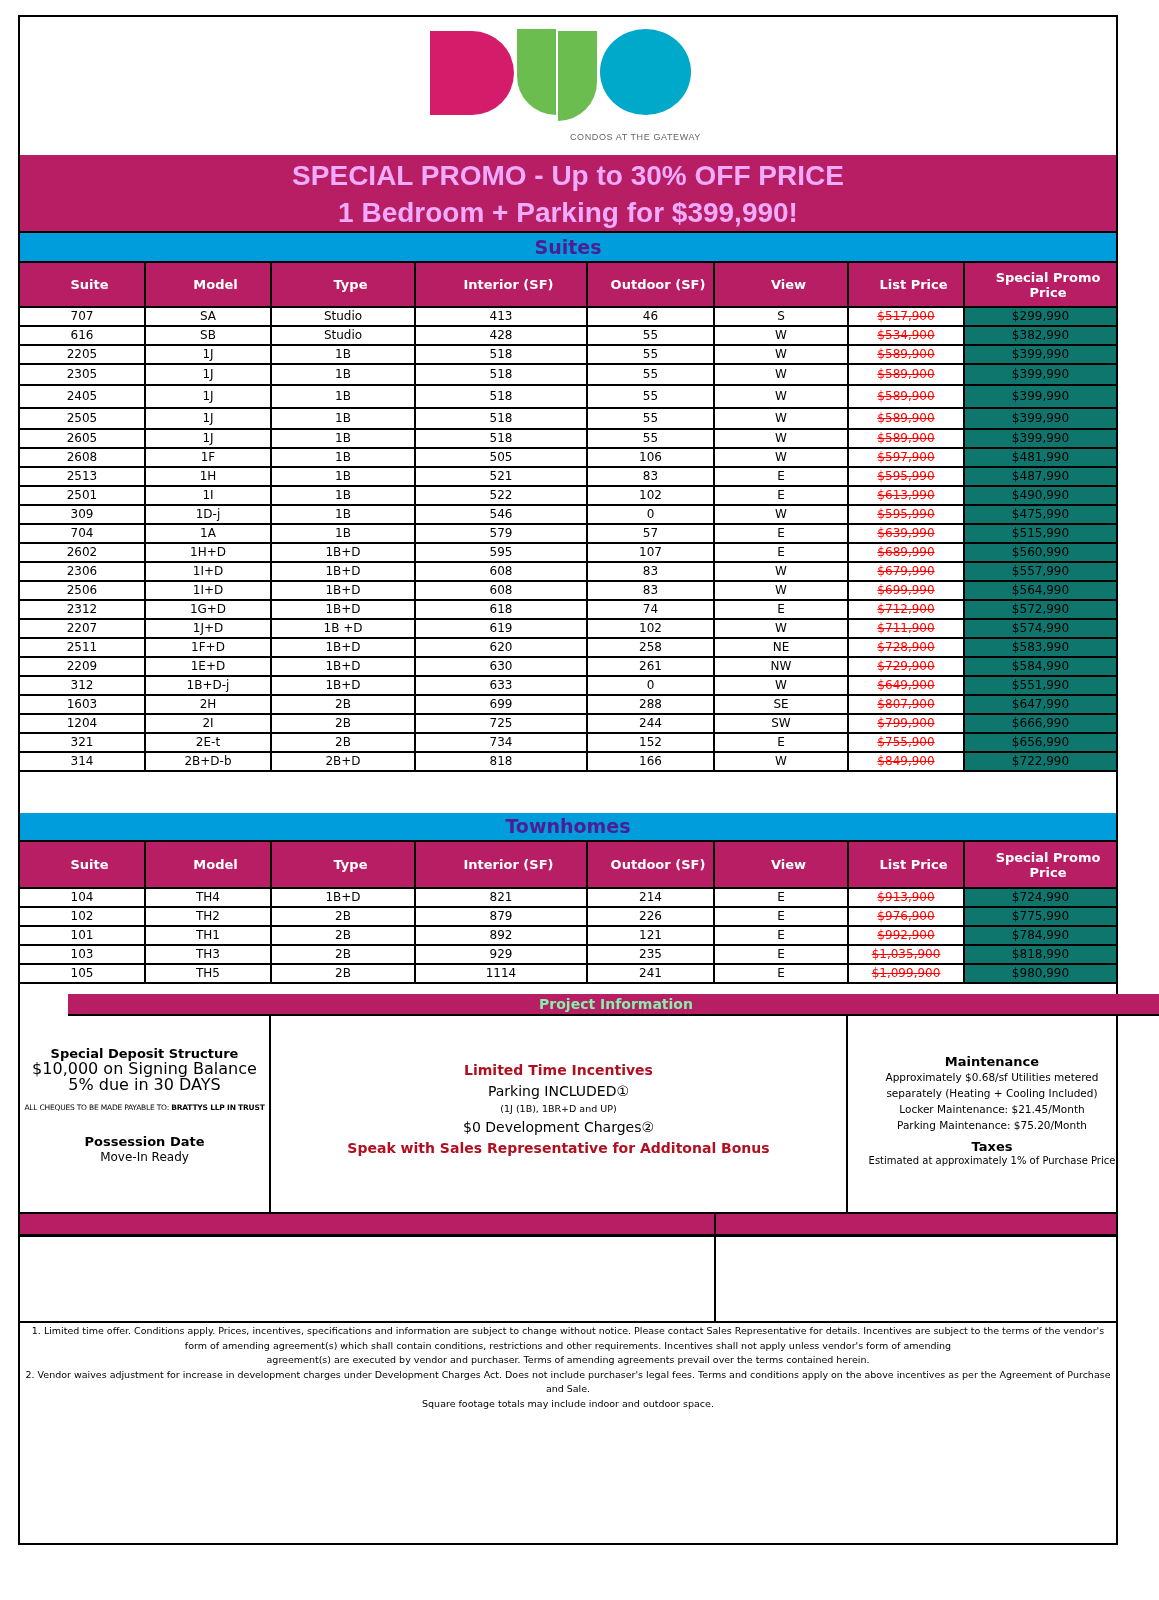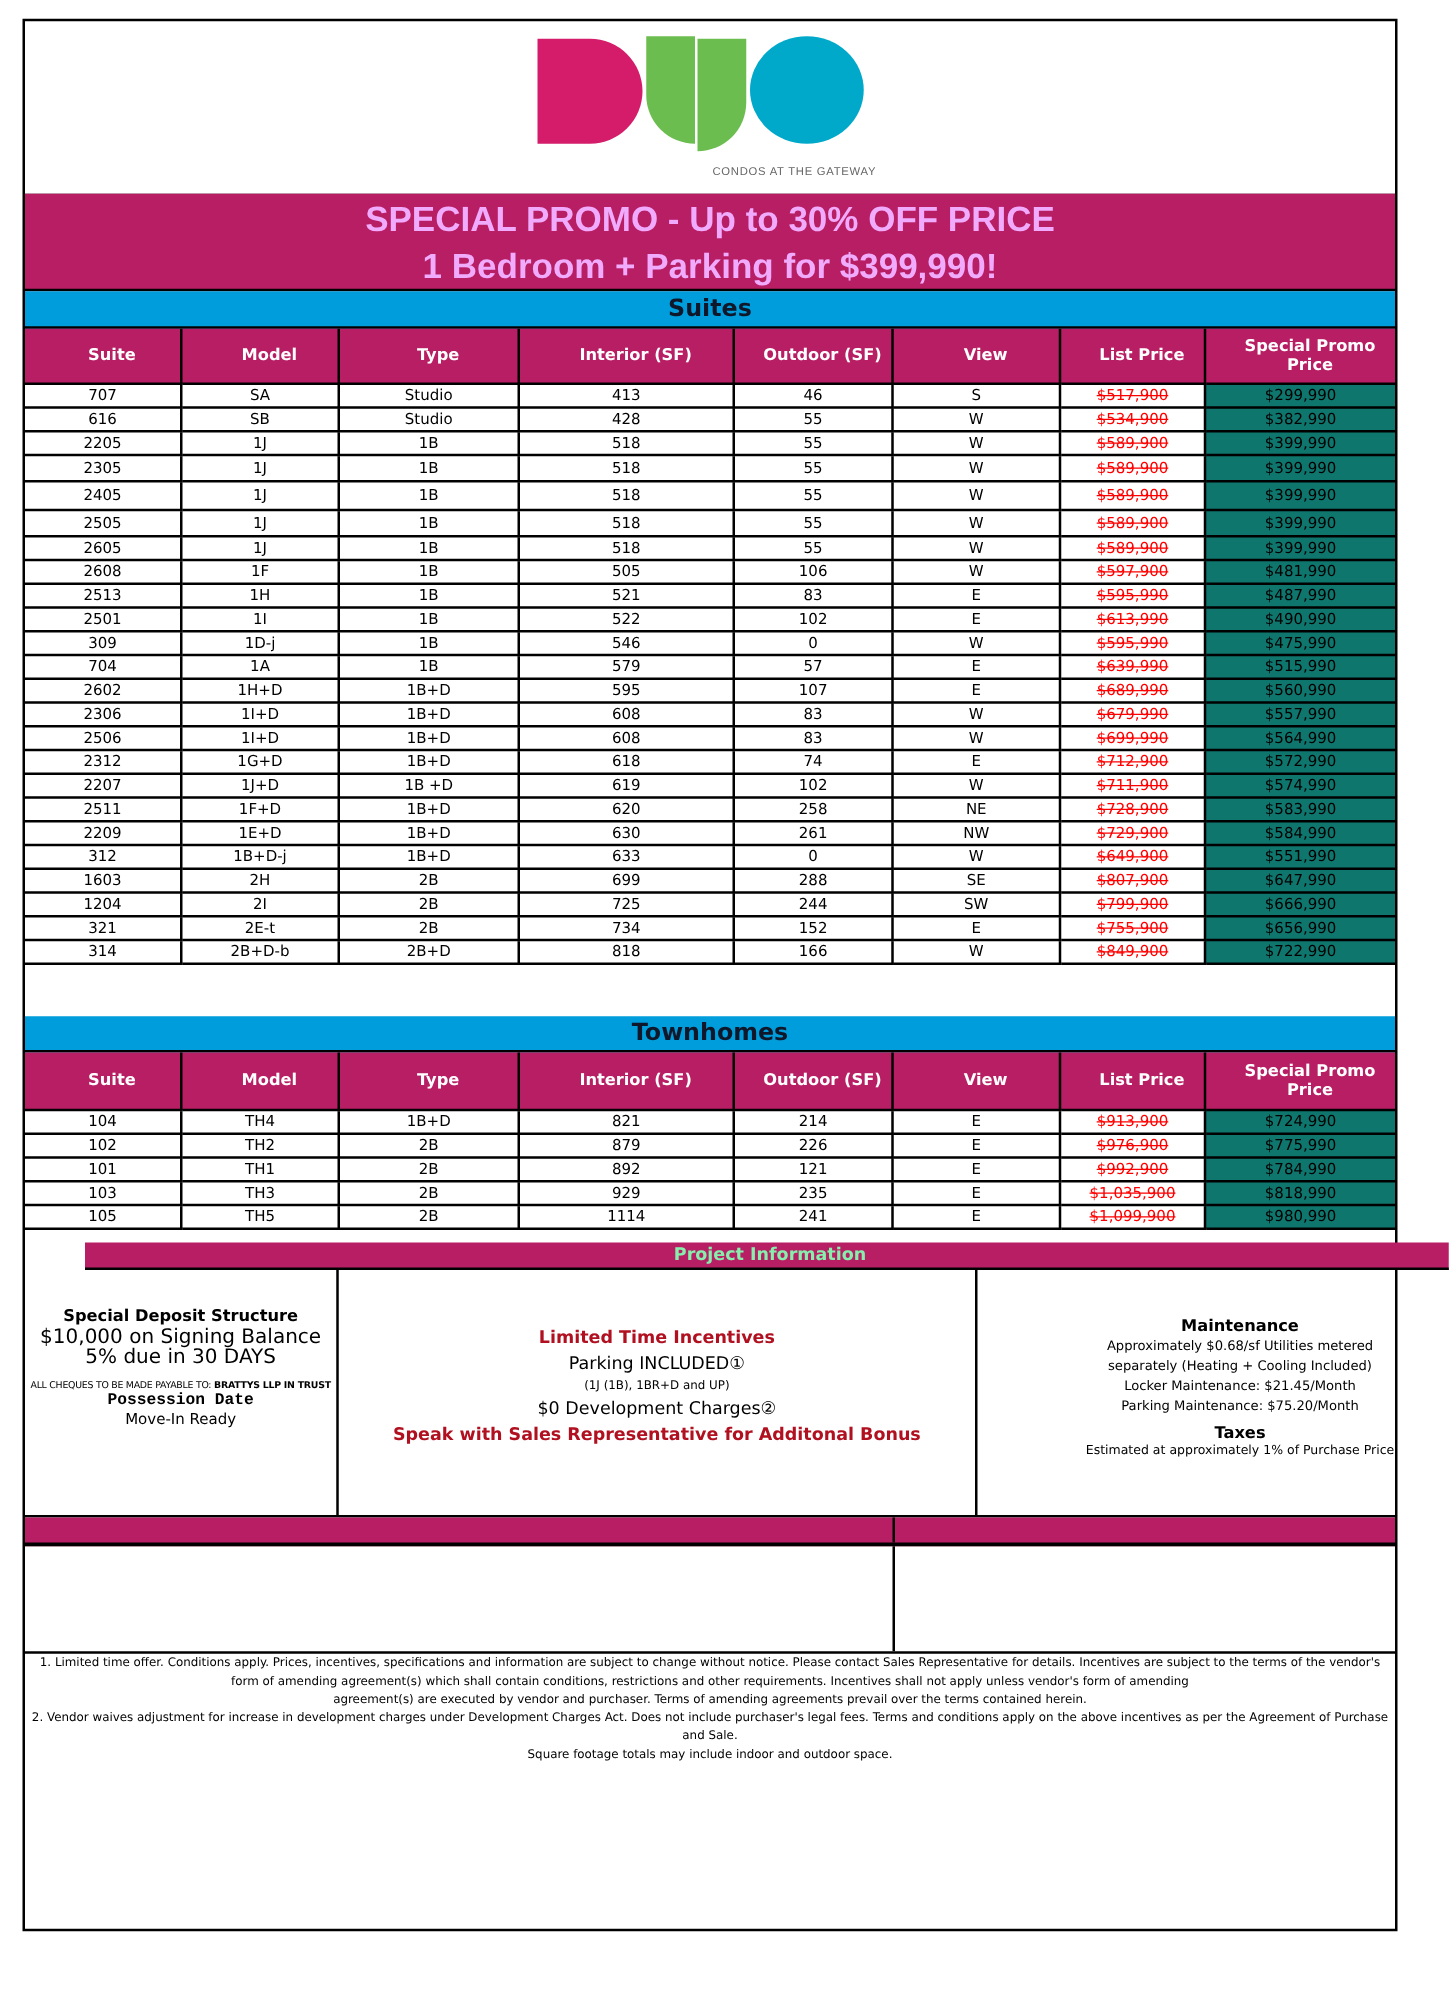--- a/index.html
+++ b/index.html
@@ -8,36 +8,36 @@
   .logo-area { position: absolute; left: 0; top: 0; width: 1096px; height: 138px; border-bottom: 2px solid #000; }
   .logo { position: absolute; left: 410px; top: 12px; width: 270px; height: 110px; }
   .logo .d { position: absolute; left: 0; top: 2px; width: 84px; height: 84px; background: #d41c6a; border-radius: 0 42px 42px 0; }
   .logo .u1 { position: absolute; left: 87px; top: 0; width: 39px; height: 86px; background: #6cbd4f; border-radius: 0 0 0 39px; }
   .logo .u2 { position: absolute; left: 128px; top: 2px; width: 39px; height: 90px; background: #6cbd4f; border-radius: 0 0 39px 0; }
   .logo .o { position: absolute; left: 170px; top: 0; width: 91px; height: 86px; background: #00a9c9; border-radius: 50%; }
   .logo .tag { position: absolute; left: 140px; top: 103px; font-family: "Liberation Sans", sans-serif; font-size: 9px; letter-spacing: 0.6px; color: #666; white-space: nowrap; }
 
   .promo { position: absolute; left: 0; top: 138px; width: 1096px; height: 78px; background: #b81e64; border-bottom: 2px solid #000; color: #f0abfc; text-align: center; font-family: "Liberation Sans", sans-serif; font-weight: bold; font-size: 28px; line-height: 37px; padding-top: 2px; box-sizing: border-box; }
 
-  .band { position: absolute; left: 0; width: 1096px; background: #009ddc; color: #0f172a; text-align: center; font-family: "DejaVu Sans", sans-serif; font-weight: bold; font-size: 19px; border-bottom: 2px solid #000; box-sizing: border-box; }
+  .band { position: absolute; left: 0; width: 1096px; background: #009ddc; color: #4c1d95; text-align: center; font-family: "DejaVu Sans", sans-serif; font-weight: bold; font-size: 19px; border-bottom: 2px solid #000; box-sizing: border-box; }
 
   table.units { position: absolute; left: 0; width: 1096px; border-collapse: collapse; table-layout: fixed; font-family: "DejaVu Sans", sans-serif; }
   table.units th { background: #b81e64; color: #fff; font-size: 13px; font-weight: bold; border: 2px solid #000; padding: 0 2px; text-align: center; }
   table.units td { font-size: 12px; border: 2px solid #000; text-align: center; padding: 0; height: 17px; line-height: 17px; }
   table.units td.list { color: #ff0000; text-decoration: line-through; }
   table.units td.promo-price { background: #0f766e; }
   table.units tr:first-child th { border-top: none; padding-left: 17px; }
   table.units th:first-child, table.units td:first-child { border-left: none; }
   table.units th:last-child, table.units td:last-child { border-right: none; }
 
   .pi-header { position: absolute; left: 0; top: 977px; width: 1096px; height: 20px; background: #b81e64; color: #86efac; text-align: center; font-weight: bold; font-size: 14px; line-height: 20px; border-bottom: 2px solid #000; box-sizing: content-box; margin-left: 48px; }
   .pi-body { position: absolute; left: 0; top: 999px; width: 1096px; height: 196px; border-bottom: 2px solid #000; }
   .pi-col { position: absolute; top: 0; height: 196px; text-align: center; box-sizing: border-box; }
   .pi-col.c1 { left: 0; width: 251px; border-right: 2px solid #000; padding-top: 30px; }
-  .pi-col.c2 { left: 251px; width: 511px; border-right: 2px solid #000; padding-top: 46px; }
+  .pi-col.c2 { left: 251px; width: 577px; border-right: 2px solid #000; padding-top: 46px; }
   .pi-col.c3 { left: 828px; width: 288px; padding-top: 38px; }
   .h { font-weight: bold; font-size: 13px; }
   .s { font-size: 16px; line-height: 16px; }
   .xs { font-size: 7.5px; margin-top: 10px; letter-spacing: -0.2px; }
   .xs b { font-weight: bold; }
   .red-h { color: #b0101f; font-weight: bold; font-size: 14px; margin-bottom: 2px; }
   .med { font-size: 14px; line-height: 22px; }
   .tiny { font-size: 9.5px; line-height: 14px; }
 
   .blank-header { position: absolute; left: 0; top: 1197px; width: 1096px; height: 20px; background: #b81e64; border-bottom: 3px solid #000; }
@@ -416,21 +416,21 @@
   </table>
 
   <div class="pi-header">Project Information</div>
 
   <div class="pi-body">
     <div class="pi-col c1">
       <div class="h">Special Deposit Structure</div>
       <div class="s">$10,000 on Signing Balance</div>
       <div class="s">5% due in 30 DAYS</div>
       <div class="xs"><span>ALL CHEQUES TO BE MADE PAYABLE TO: </span><b>BRATTYS LLP IN TRUST</b></div>
-      <div class="h" style="font-family:Liberation Mono, monospace;">Possession Date</div>
+      <div class="h" style="margin-top:22px;">Possession Date</div>
       <div class="s" style="font-size:12px;">Move-In Ready</div>
     </div>
     <div class="pi-col c2">
       <div class="red-h">Limited Time Incentives</div>
       <div class="med">Parking INCLUDED①</div>
       <div class="tiny">(1J (1B), 1BR+D and UP)</div>
       <div class="med">$0 Development Charges②</div>
       <div class="red-h" style="margin-top:2px;">Speak with Sales Representative for Additonal Bonus</div>
     </div>
     <div class="pi-col c3">

